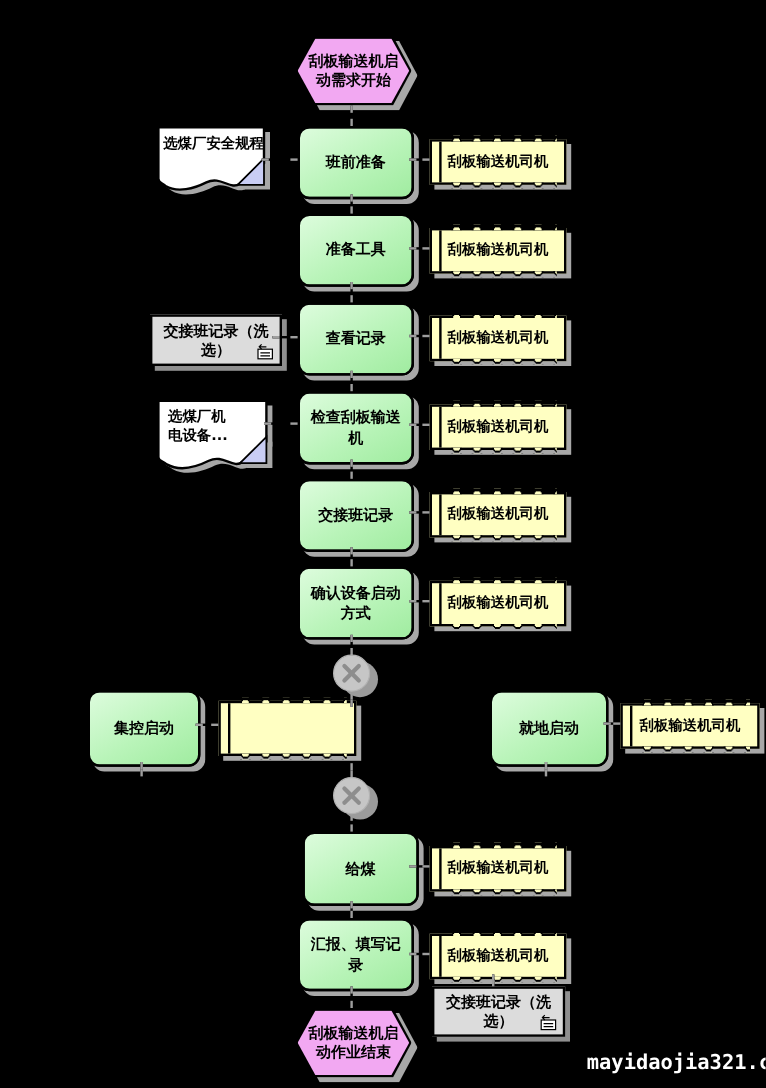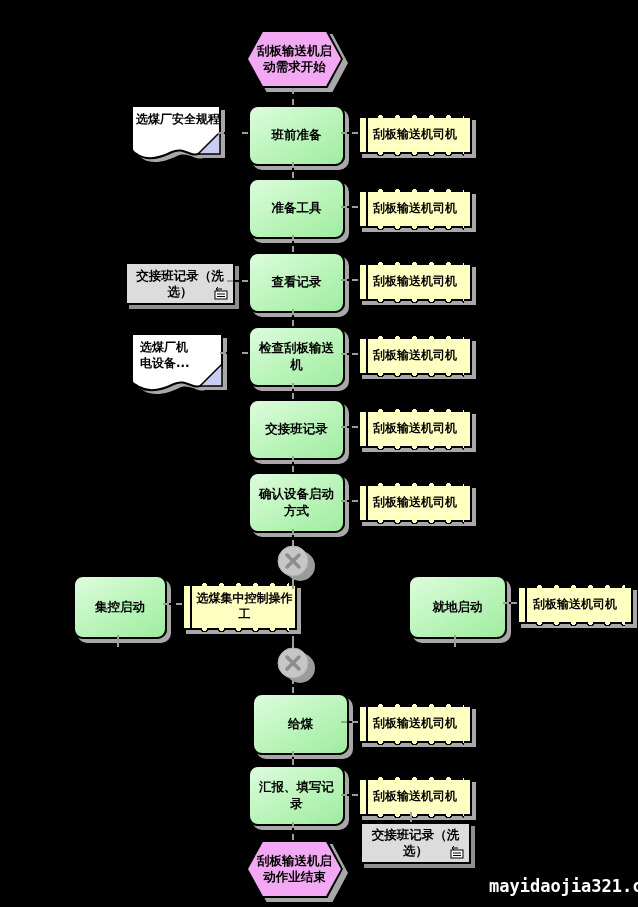--- a/index.html
+++ b/index.html
@@ -186,21 +186,20 @@
     <line x1="10" y1="10" x2="22" y2="22" stroke="#8d8d8d" stroke-width="3.5" stroke-linecap="round"></line>
     <line x1="22" y1="10" x2="10" y2="22" stroke="#8d8d8d" stroke-width="3.5" stroke-linecap="round"></line>
   </svg>
 </div>
 
 <div class="task" style="left:73px;top:575px;width:90px;height:60px;">
     <span>集控启动</span>
   </div>
 <div class="role wide" style="left:182px;top:584px;width:111px;height:42px;">
     <i class="bar"></i>
-    <span>选煤集中控制操作工</span>
   </div>
 
 <div class="task" style="left:408px;top:575px;width:95px;height:60px;">
     <span>就地启动</span>
   </div>
 <div class="role" style="left:517px;top:586px;width:112px;height:34px;">
     <i class="bar"></i>
     <span>刮板输送机司机</span>
   </div>
 

